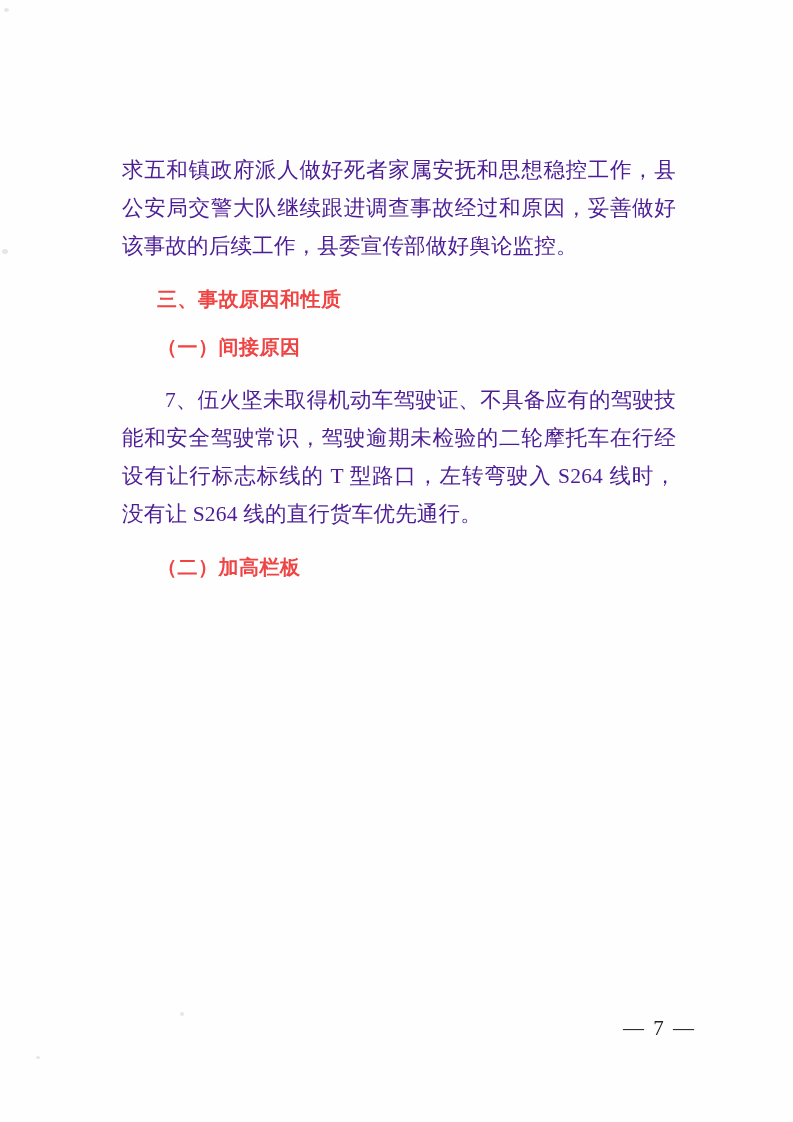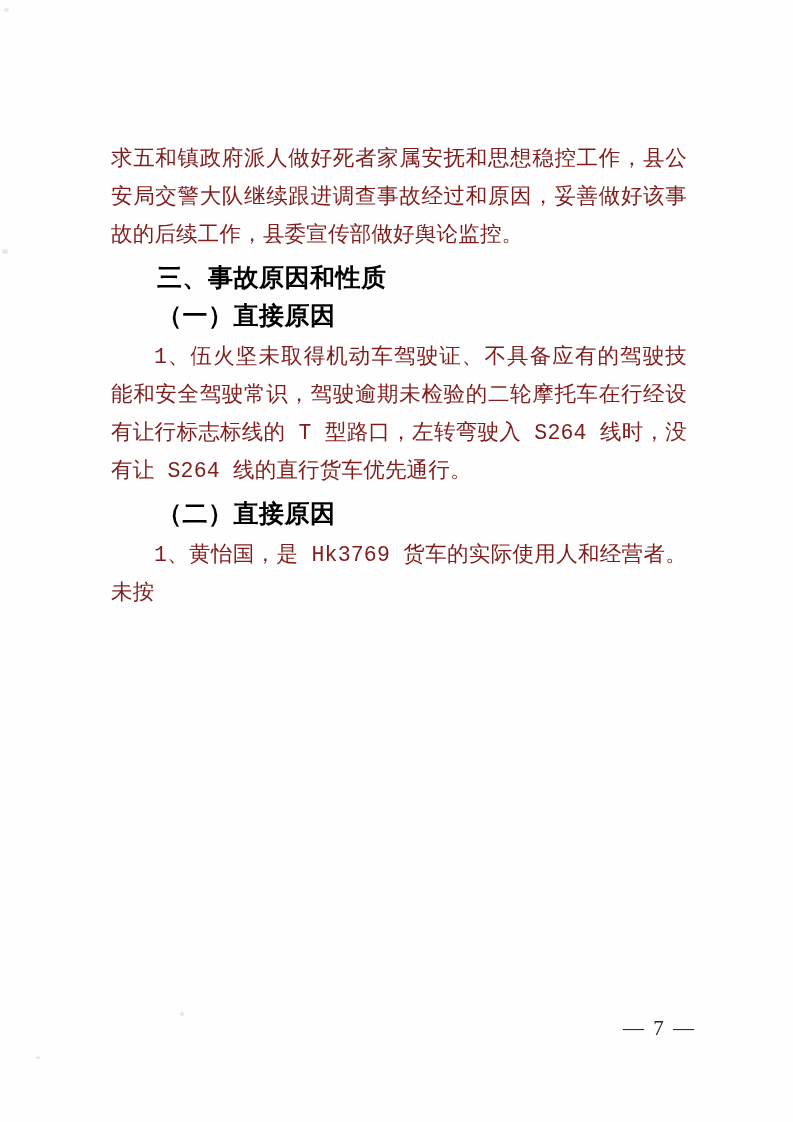--- a/index.html
+++ b/index.html
@@ -16,41 +16,40 @@
     font-family: "Liberation Serif", "DejaVu Serif", serif;
     color: #1d1d1d;
   }
   .content {
     position: absolute;
     left: 107px;
     top: 136px;
     width: 584px;
   }
   .para {
-    margin: 4px;
+    margin: 15px;
     font-size: 21.5px;
     line-height: 38px;
     text-align: justify;
     text-justify: inter-character;
     text-indent: 2em;
-    color: #7f1d1d;
+    color: #4c1d95;
     letter-spacing: 0.2px;
-    font-family: Liberation Mono, monospace;
   }
   .para.no-indent {
     text-indent: 0;
   }
   .heading {
-    margin: 0;
+    margin: 10px;
     font-family: "Liberation Sans", "DejaVu Sans", sans-serif;
     font-weight: bold;
-    font-size: 25px;
+    font-size: 20px;
     line-height: 38px;
     text-indent: 2em;
-    color: #000000;
+    color: #ef4444;
     letter-spacing: 0.5px;
   }
   .page-number {
     position: absolute;
     top: 1016px;
     right: 97px;
     font-size: 21px;
     letter-spacing: 2px;
     color: #222222;
     font-family: "Liberation Serif", "DejaVu Serif", serif;
@@ -77,24 +76,23 @@
   <span class="speck s3"></span>
   <span class="speck s4"></span>
 
   <div class="content">
     <p class="para no-indent">求五和镇政府派人做好死者家属安抚和思想稳控工作，县公安局交警大队继续跟进调查事故经过和原因，妥善做好该事故的后续工作，县委宣传部做好舆论监控。</p>
 
 
     <h2 class="heading">三、事故原因和性质</h2>
 
 
-    <h3 class="heading">（一）直接原因</h3>
+    <h3 class="heading">（一）间接原因</h3>
 
 
-    <p class="para">1、伍火坚未取得机动车驾驶证、不具备应有的驾驶技能和安全驾驶常识，驾驶逾期未检验的二轮摩托车在行经设有让行标志标线的 T 型路口，左转弯驶入 S264 线时，没有让 S264 线的直行货车优先通行。</p>
+    <p class="para">7、伍火坚未取得机动车驾驶证、不具备应有的驾驶技能和安全驾驶常识，驾驶逾期未检验的二轮摩托车在行经设有让行标志标线的 T 型路口，左转弯驶入 S264 线时，没有让 S264 线的直行货车优先通行。</p>
 
-    <h3 class="heading">（二）直接原因</h3>
+    <h3 class="heading">（二）加高栏板</h3>
 
-    <p class="para">1、黄怡国，是 Hk3769 货车的实际使用人和经营者。未按</p>
   </div>
 
   <div class="page-number">— 7 —</div>
 </div>
 
 </body></html>

